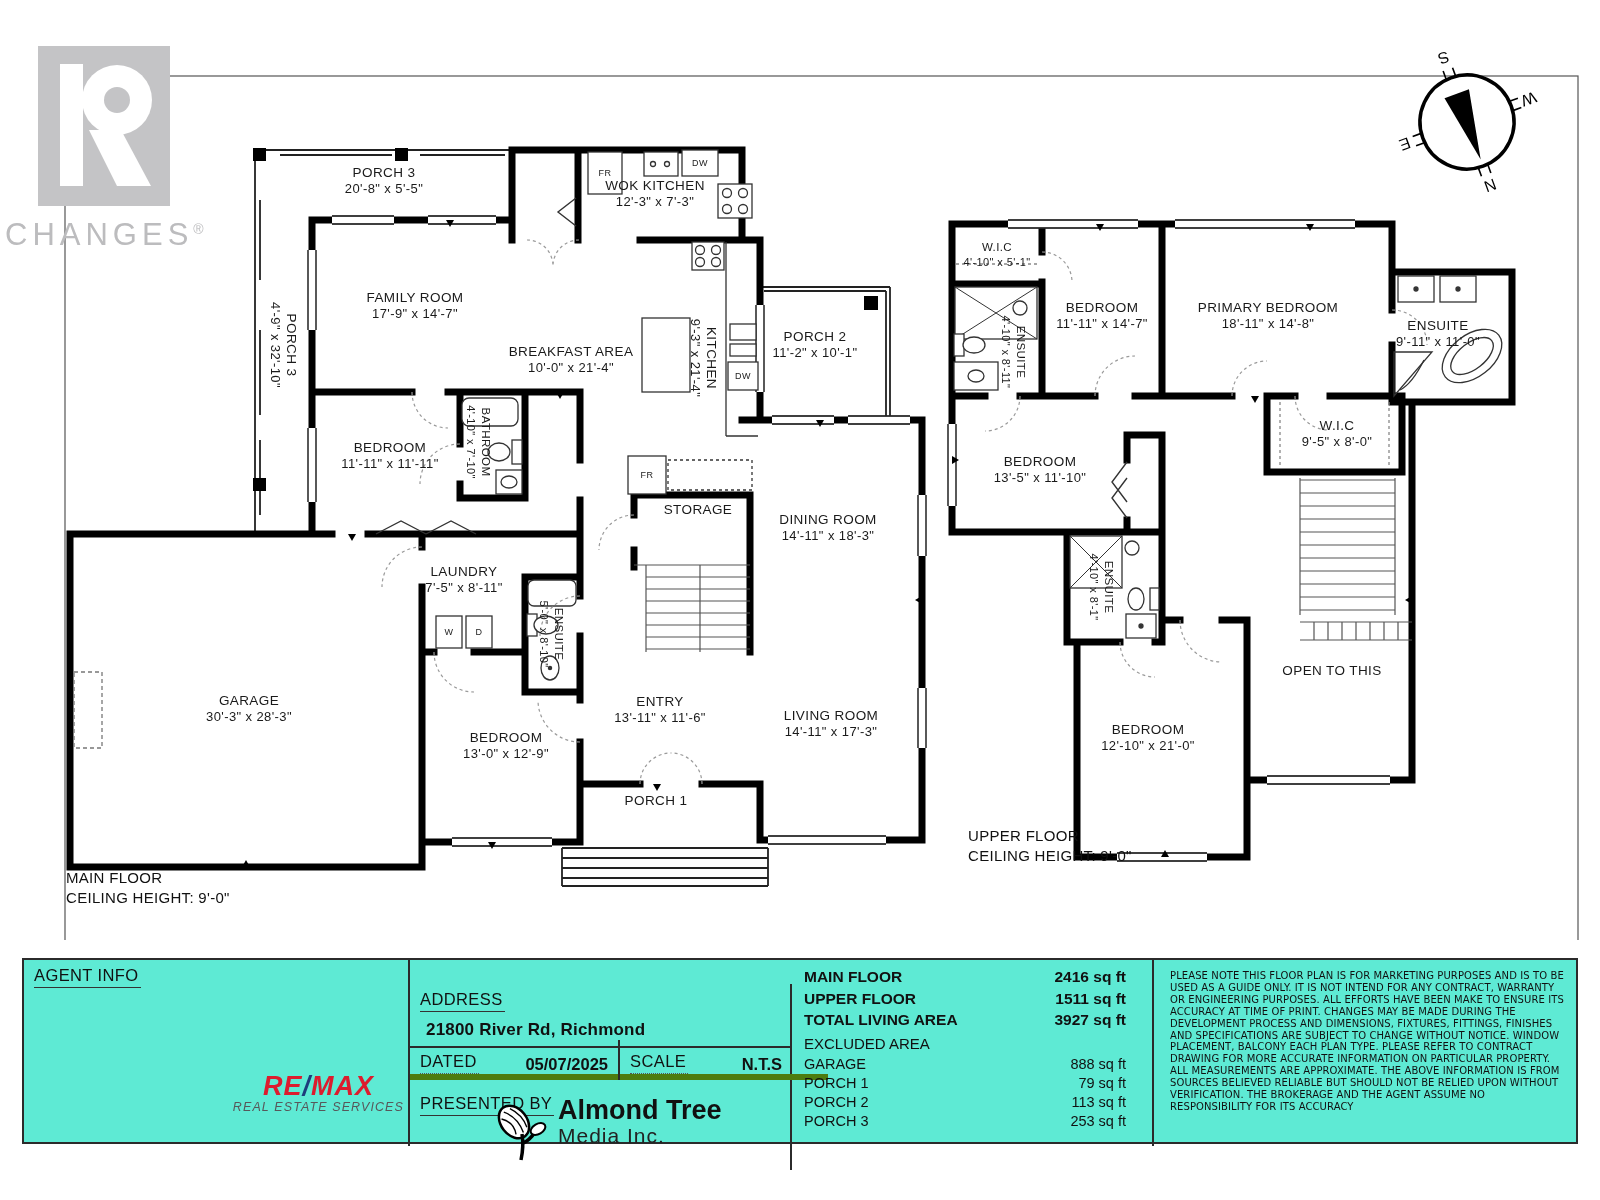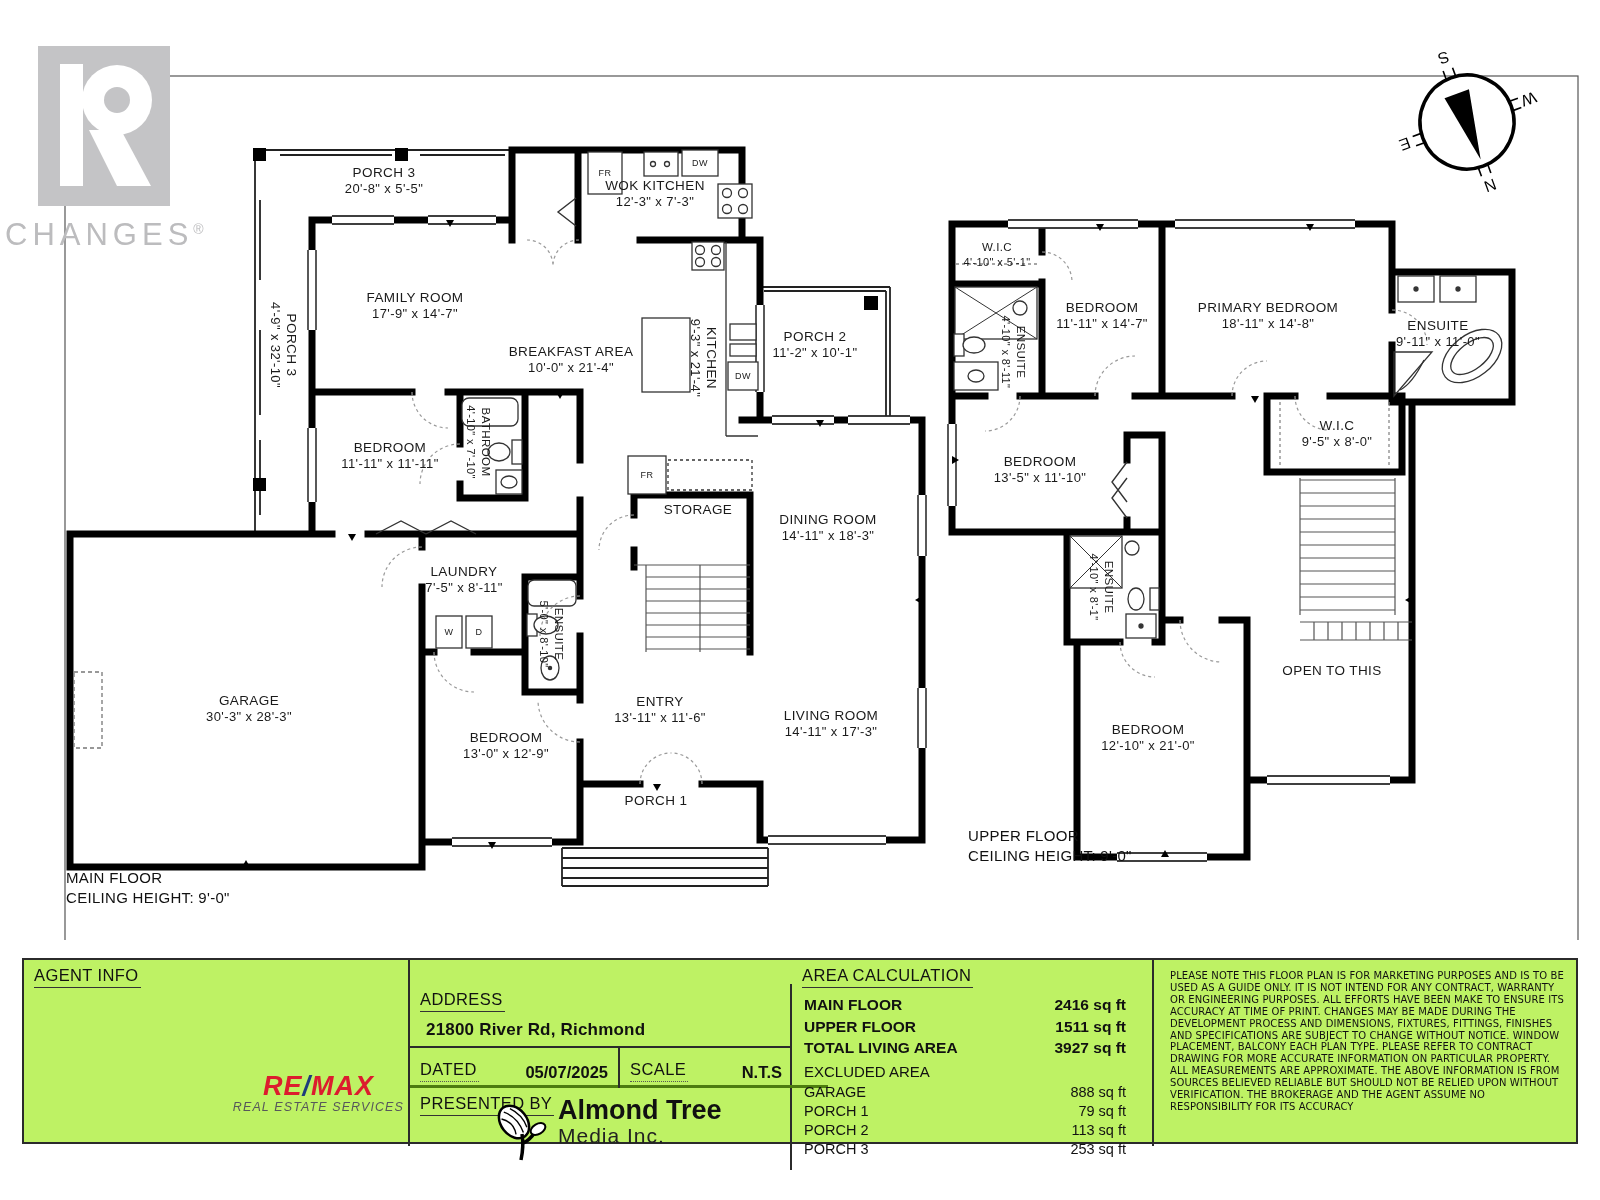--- a/index.html
+++ b/index.html
@@ -15,28 +15,28 @@
   .rl.sm .nm{font-size:11.5px;}
   .rl.sm .dm{font-size:11px;}
   .ftitle{position:absolute;font-size:15px;line-height:1.3;letter-spacing:.3px;color:#111;}
   .fxl{position:absolute;transform:translate(-50%,-50%);font-size:9px;color:#222;letter-spacing:.5px;}
   
   .wm{position:absolute;left:5px;top:44px;width:240px;color:#c0c0c2;}
   .wm .wtxt{font-size:31px;letter-spacing:5px;color:#bcbcbe;margin-top:4px;}
   .wm sup{font-size:14px;}
   
   .tbl{position:absolute;left:22px;top:958px;width:1556px;height:186px;
-       border:2px solid #2b2b2b;box-sizing:border-box;background:#bef264;}
+       border:2px solid #2b2b2b;box-sizing:border-box;background:#5eead4;}
   .cell{position:absolute;box-sizing:border-box;}
   .c-agent{left:0;top:0;width:386px;height:186px;border-right:2px solid #2b2b2b;}
   .c-mid{left:386px;top:0;width:382px;height:186px;border-right:2px solid #2b2b2b;margin-top:24px;}
   .c-area{left:768px;top:0;width:362px;height:186px;border-right:2px solid #2b2b2b;}
   .c-disc{left:1130px;top:0;width:426px;height:186px;}
   .r-addr{left:0;top:0;width:382px;height:64px;border-bottom:2px solid #2b2b2b;}
-  .r-ds{left:0;top:64px;width:418px;height:40px;border-bottom:3px solid #4d7c0f;}
+  .r-ds{left:0;top:56px;width:418px;height:40px;border-bottom:6px solid #4d7c0f;}
   .r-pres{left:0;top:104px;width:382px;height:82px;}
   .ds-left{left:0;top:0;width:210px;height:40px;border-right:2px solid #2b2b2b;}
   .ds-right{left:210px;top:0;width:172px;height:40px;}
   .hd{display:inline-block;font-size:16.5px;letter-spacing:.4px;color:#111;
       border-bottom:1.5px solid #333;padding:0 2px 2px 0;}
   .agent-lines{margin:22px 0 0 12px;font-size:15.5px;font-weight:bold;line-height:22px;}
   .pad{padding:6px 0 0 10px;}
   .addr-val{margin:8px 0 0 16px;font-size:17px;font-weight:bold;letter-spacing:.2px;}
   .ds-row{display:flex;justify-content:space-between;align-items:flex-end;height:100%;
           box-sizing:border-box;padding:0 10px 6px 10px;}
@@ -447,21 +447,20 @@
         <ellipse cx="50" cy="29" rx="8" ry="5" fill="#fff" stroke="#000" stroke-width="2" transform="rotate(-30 50 29)"></ellipse>
       </svg>
       <div class="almond">
         <div class="l1">Almond Tree</div>
         <div class="l2">Media Inc.</div>
       </div>
     </div>
   </div>
 
   <div class="cell c-area">
-    <div class="pad"><span class="hd">AREA CALCULATION</span></div>
     <div class="area-rows">
       <div class="arow">
           <span>MAIN FLOOR</span>
           <span>2416 sq ft</span>
         </div>
       <div class="arow">
           <span>UPPER FLOOR</span>
           <span>1511 sq ft</span>
         </div>
       <div class="arow">

